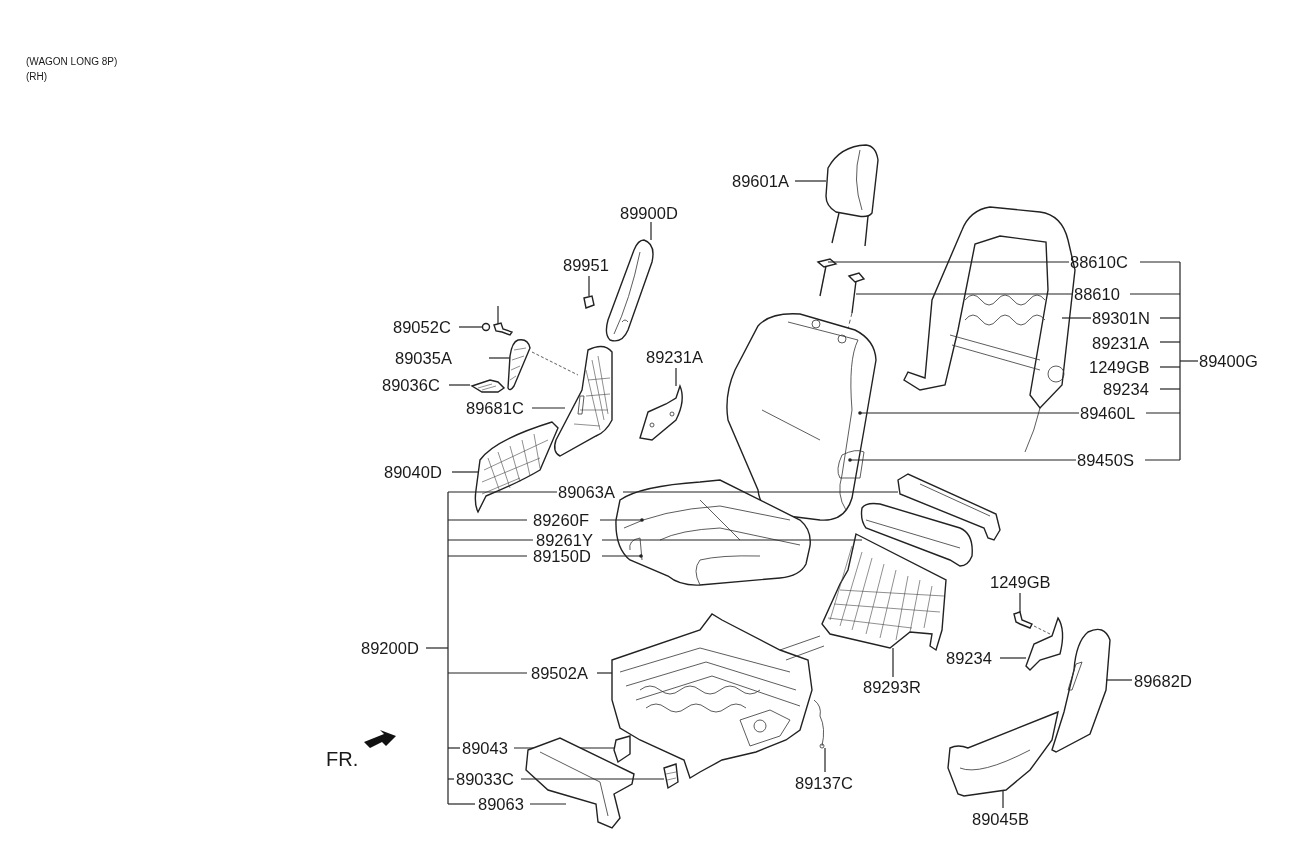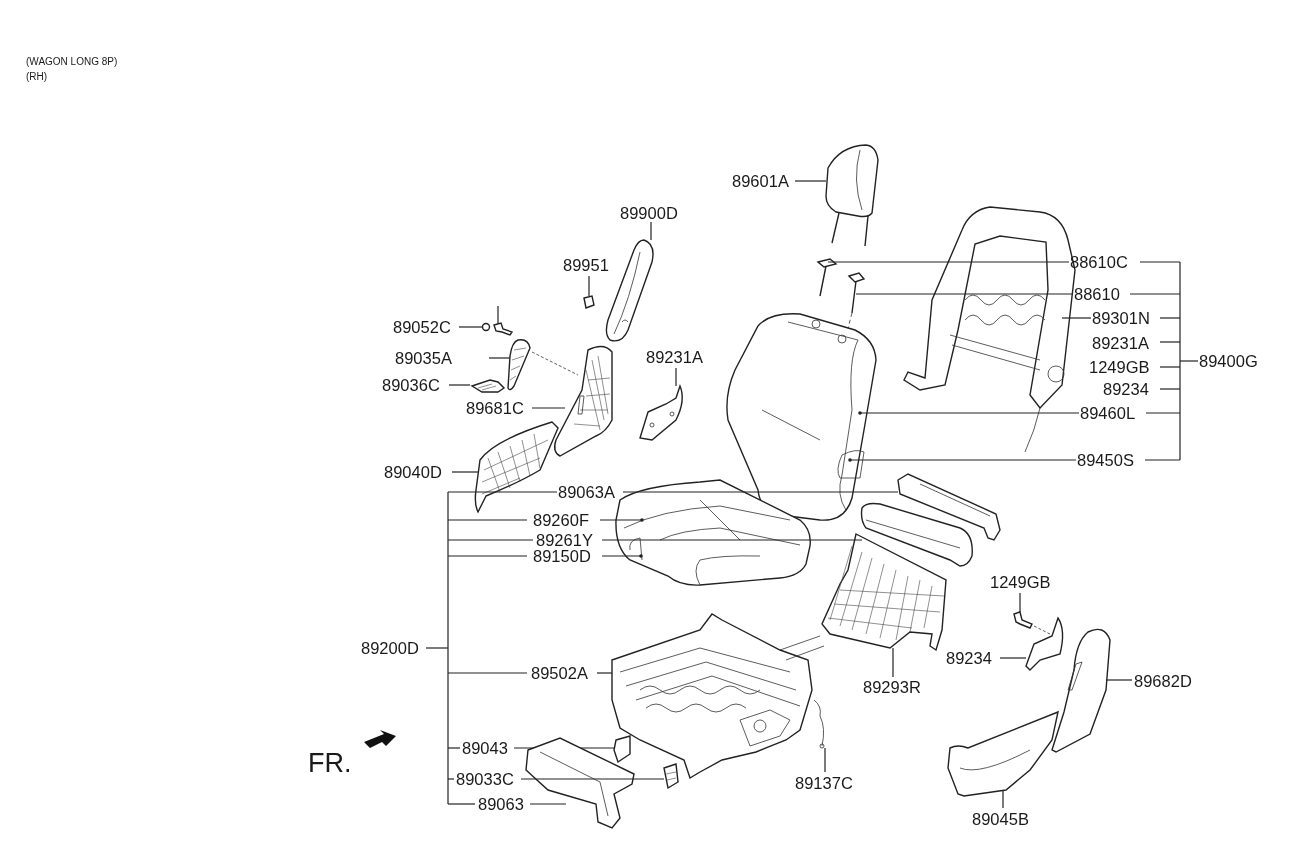--- a/index.html
+++ b/index.html
@@ -5,21 +5,21 @@
   html, body { margin:0; padding:0; background:#ffffff; }
   body { width:1292px; height:848px; position:relative; overflow:hidden;
          font-family:"Liberation Sans", sans-serif; color:#1a1a1a; }
   .hdr { position:absolute; left:26px; font-size:10px; line-height:16px;margin-top:32px; }
   #diagram { position:absolute; left:0; top:0; }
   .lbl { font-family:"Liberation Sans", sans-serif; font-size:16.5px; fill:#1a1a1a; }
   .ln { stroke:#222; stroke-width:1.2; fill:none; }
   .part { stroke:#222; stroke-width:1.4; fill:#fff; }
   .thin { stroke:#333; stroke-width:0.8; fill:none; }
   .hatch { stroke:#444; stroke-width:0.6; fill:none; }
-  .fr { position:absolute; left:308px; top:748px; font-size:27px; font-weight:normal; }
+  .fr { position:absolute; left:326px; top:748px; font-size:20px; font-weight:normal; }
 </style>
 </head>
 <body>
 
 <div class="hdr" style="top:22px;">(WAGON LONG 8P)</div>
 <div class="hdr" style="top:37px;">(RH)</div>
 
 <svg id="diagram" width="1292" height="848" viewBox="0 0 1292 848">
 
   <g>

